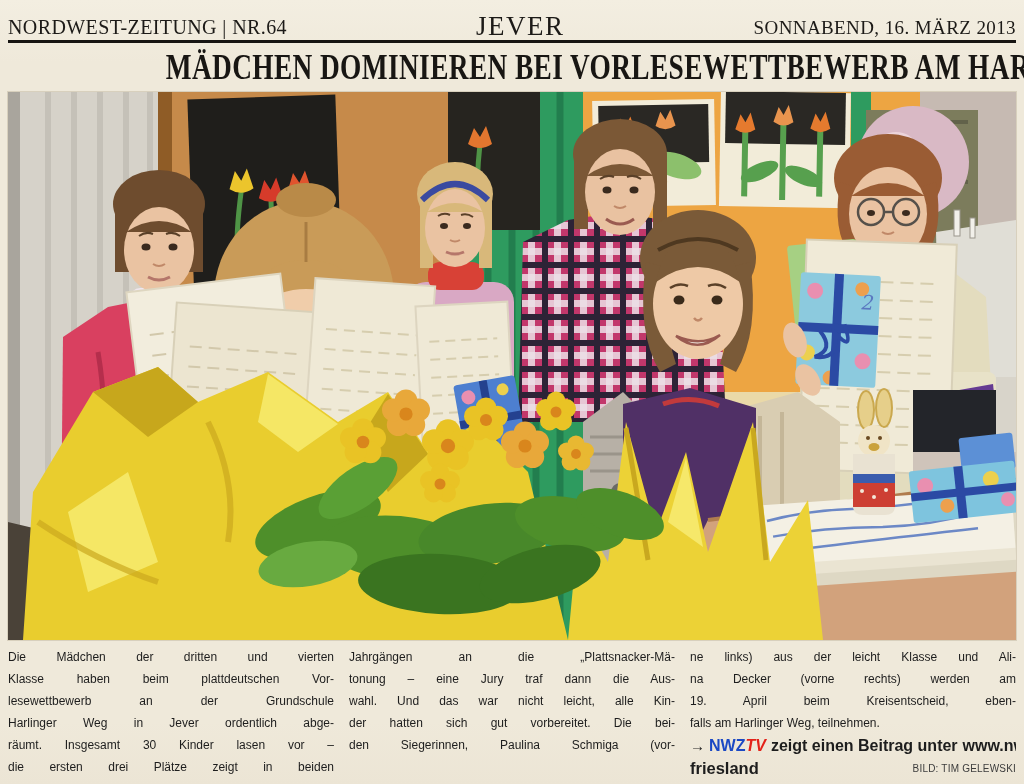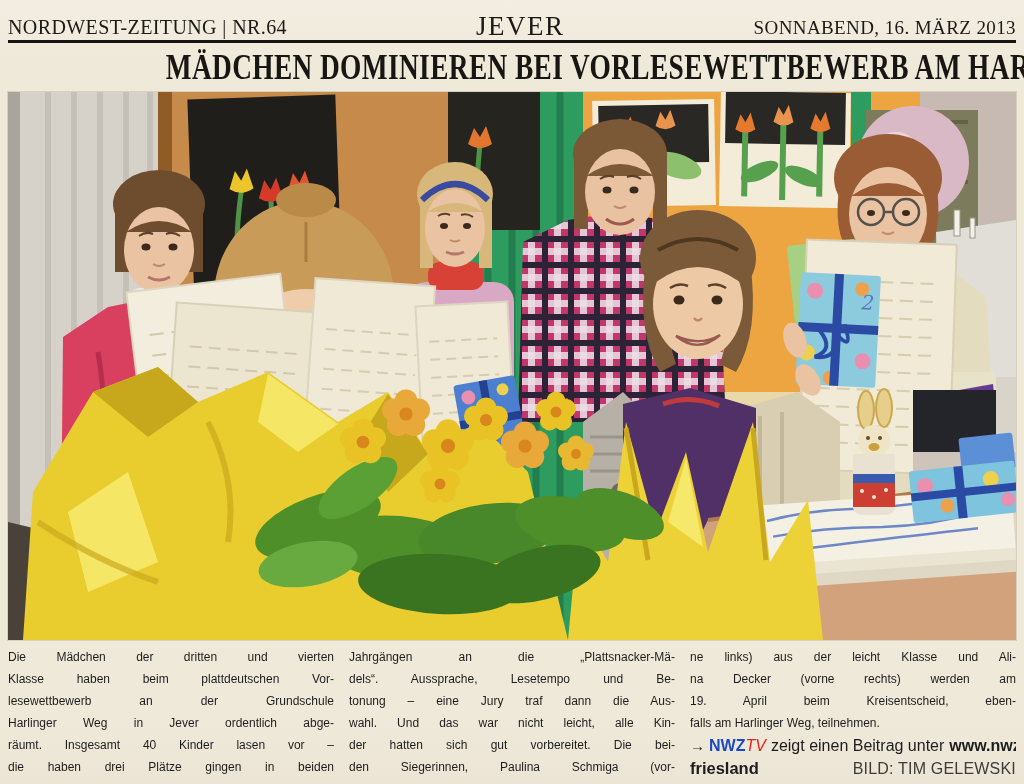--- a/index.html
+++ b/index.html
@@ -17,26 +17,26 @@
   .photo{position:absolute;left:8px;top:92px;width:1008px;height:548px;background:#c08748;outline:1px solid #d8d0bd;}
   .photo svg{display:block;width:100%;height:100%;}
   
   .article{position:absolute;left:8px;right:8px;top:646px;display:flex;gap:15px;color:#1d1d1d;}
   .col{width:326px;}
   .jline{font-size:12px;line-height:22px;text-align:justify;text-align-last:justify;white-space:normal;overflow:hidden;height:22px;}
   .jline.jline-end{text-align-last:left;}
   .tvrow{display:flex;align-items:baseline;font-size:16px;line-height:23px;white-space:nowrap;overflow:hidden;}
   .tv-arrow{font-weight:bold;margin-right:4px;font-size:15px;}
   .tv-nwz{font-weight:bold;}
-  .tv-tv{font-weight:normal;font-style:italic;margin-right:5px;}
-  .tv-text{margin-right:5px;}
+  .tv-tv{font-weight:bold;font-style:italic;margin-right:5px;}
+  .tv-text{margin-right:5px;font-weight:bold;}
   .tv-url{font-weight:bold;}
   .lastrow{display:flex;justify-content:space-between;align-items:flex-end;line-height:23px;}
   .friesland{font-weight:bold;font-size:16.5px;}
-  .credit{font-size:16px;color:#3c3c3c;letter-spacing:.2px;}
+  .credit{font-size:10px;color:#3c3c3c;letter-spacing:.2px;}
 </style>
 </head>
 <body>
 
 <div class="page">
 
   <div class="masthead">
     <div class="mh-left">NORDWEST-ZEITUNG | NR.64</div>
     <div class="mh-center">JEVER</div>
     <div class="mh-right">SONNABEND, 16. MÄRZ 2013</div>
@@ -362,26 +362,25 @@
       </g>
     </svg>
   </div>
 
   <div class="article">
     <div class="col">
         <div class="jline">Die Mädchen der dritten und vierten</div>
         <div class="jline">Klasse haben beim plattdeutschen Vor-</div>
         <div class="jline">lesewettbewerb an der Grundschule</div>
         <div class="jline">Harlinger Weg in Jever ordentlich abge-</div>
-        <div class="jline">räumt. Insgesamt 40 Kinder lasen vor –</div>
-        <div class="jline">die haben drei Plätze gingen in beiden</div>
+        <div class="jline">räumt. Insgesamt 30 Kinder lasen vor –</div>
+        <div class="jline">die ersten drei Plätze zeigt in beiden</div>
       </div>
     <div class="col">
         <div class="jline">Jahrgängen an die „Plattsnacker-Mä-</div>
-        <div class="jline">dels“. Aussprache, Lesetempo und Be-</div>
         <div class="jline">tonung – eine Jury traf dann die Aus-</div>
         <div class="jline">wahl. Und das war nicht leicht, alle Kin-</div>
         <div class="jline">der hatten sich gut vorbereitet. Die bei-</div>
         <div class="jline">den Siegerinnen, Paulina Schmiga (vor-</div>
       </div>
     <div class="col">
       <div>
           <div class="jline">ne links) aus der leicht Klasse und Ali-</div>
           <div class="jline">na Decker (vorne rechts) werden am</div>
           <div class="jline">19. April beim Kreisentscheid, eben-</div>

